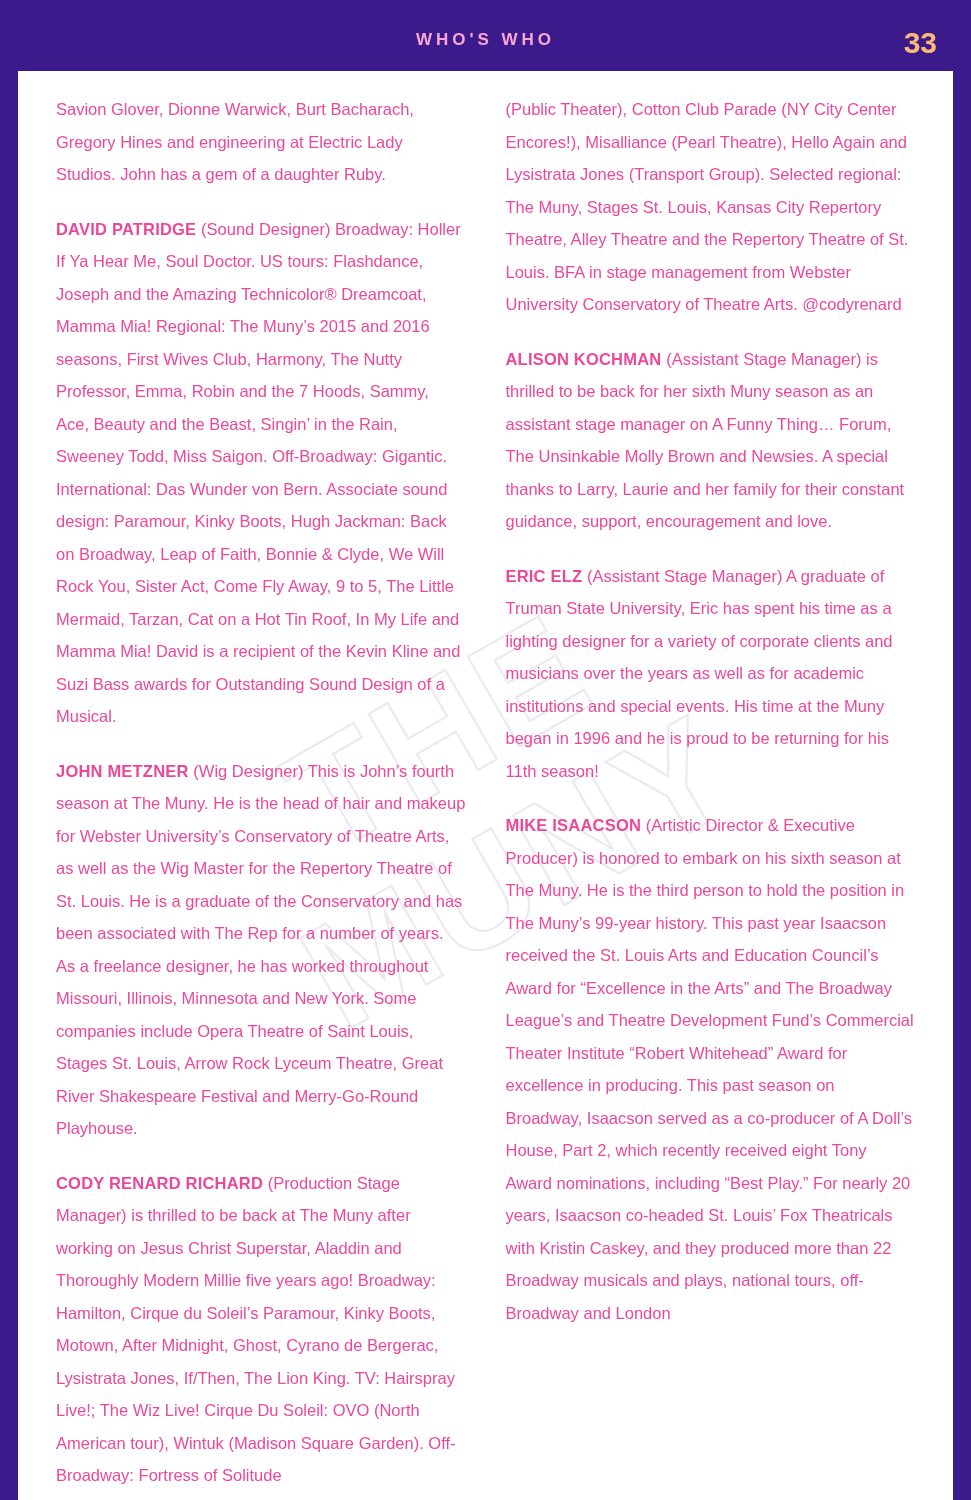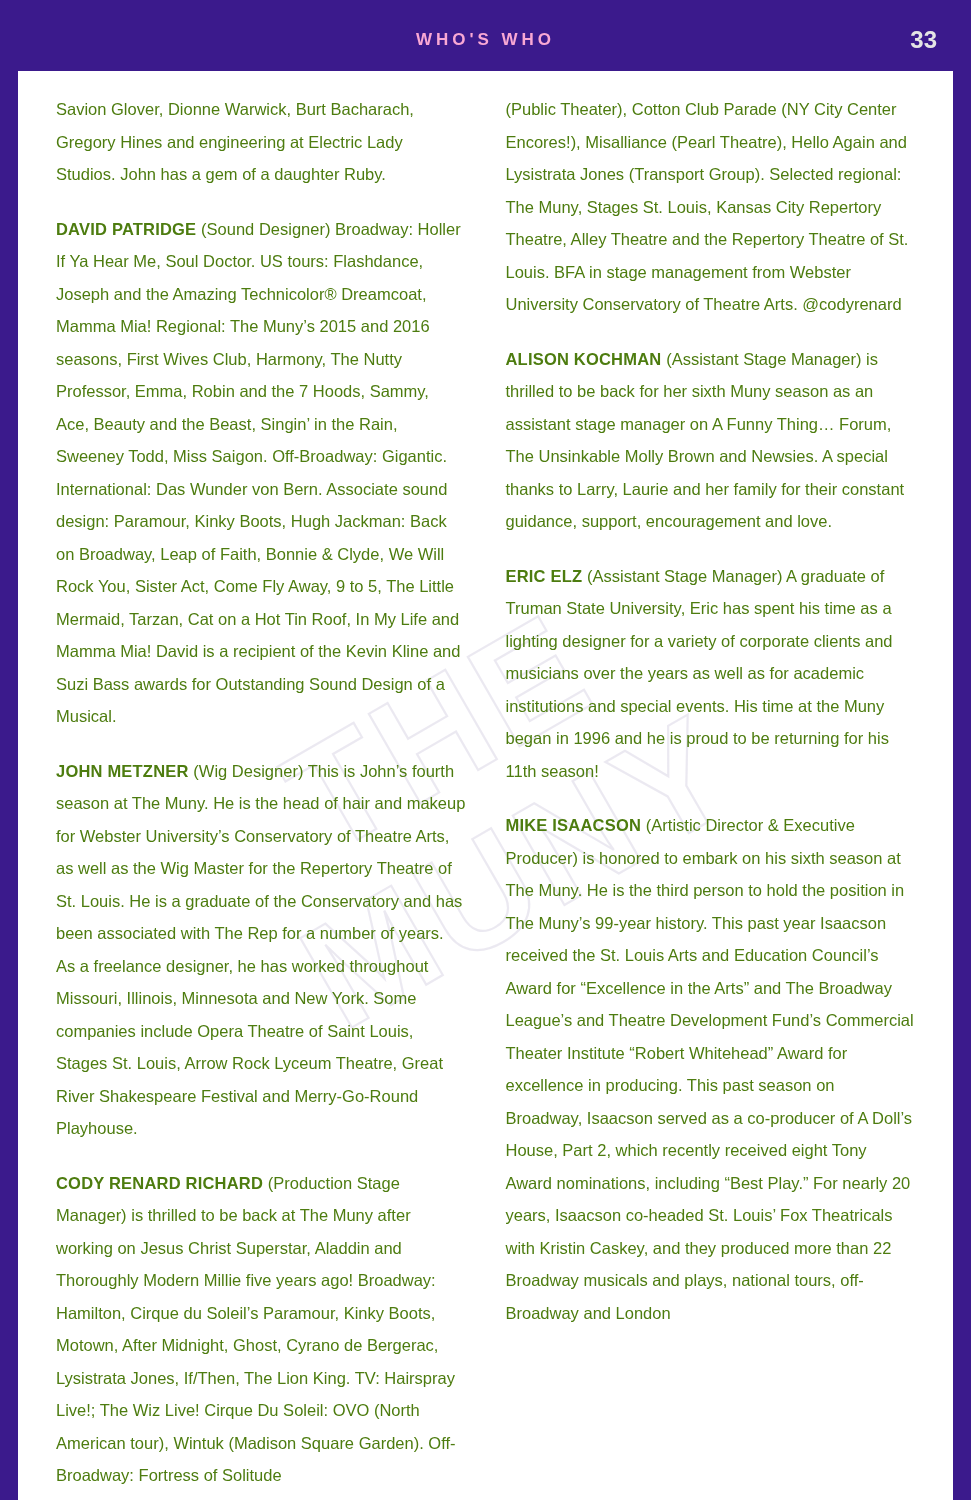--- a/index.html
+++ b/index.html
@@ -48,23 +48,23 @@
     text-align: center;
     font-size: 17px;
     font-weight: bold;
     letter-spacing: 4px;
     color: #f9a8d4;
   }
   .page-number {
     position: absolute;
     right: 34px;
     top: 26px;
-    font-size: 24px;
+    font-size: 30px;
     font-weight: bold;
-    color: #e5e5e5;
+    color: #fdba74;
   }
 
   .content {
     position: absolute;
     left: 18px;
     right: 18px;
     top: 71px;
     bottom: 0;
     background: #ffffff;
     padding: 22px 38px 0 38px;
@@ -79,21 +79,21 @@
   .col {
     width: 424px;
     position: relative;
     z-index: 2;
   }
 
   p.bio {
     margin: 0 0 22px 0;
     font-size: 16.5px;
     line-height: 1.97;
-    color: #4d7c0f;
+    color: #ec4899;
     font-family: "Liberation Sans", sans-serif;
     text-align: left;
   }
   .nm {
     font-weight: bold;
     letter-spacing: 0.2px;
   }
   .it { }
 
   

